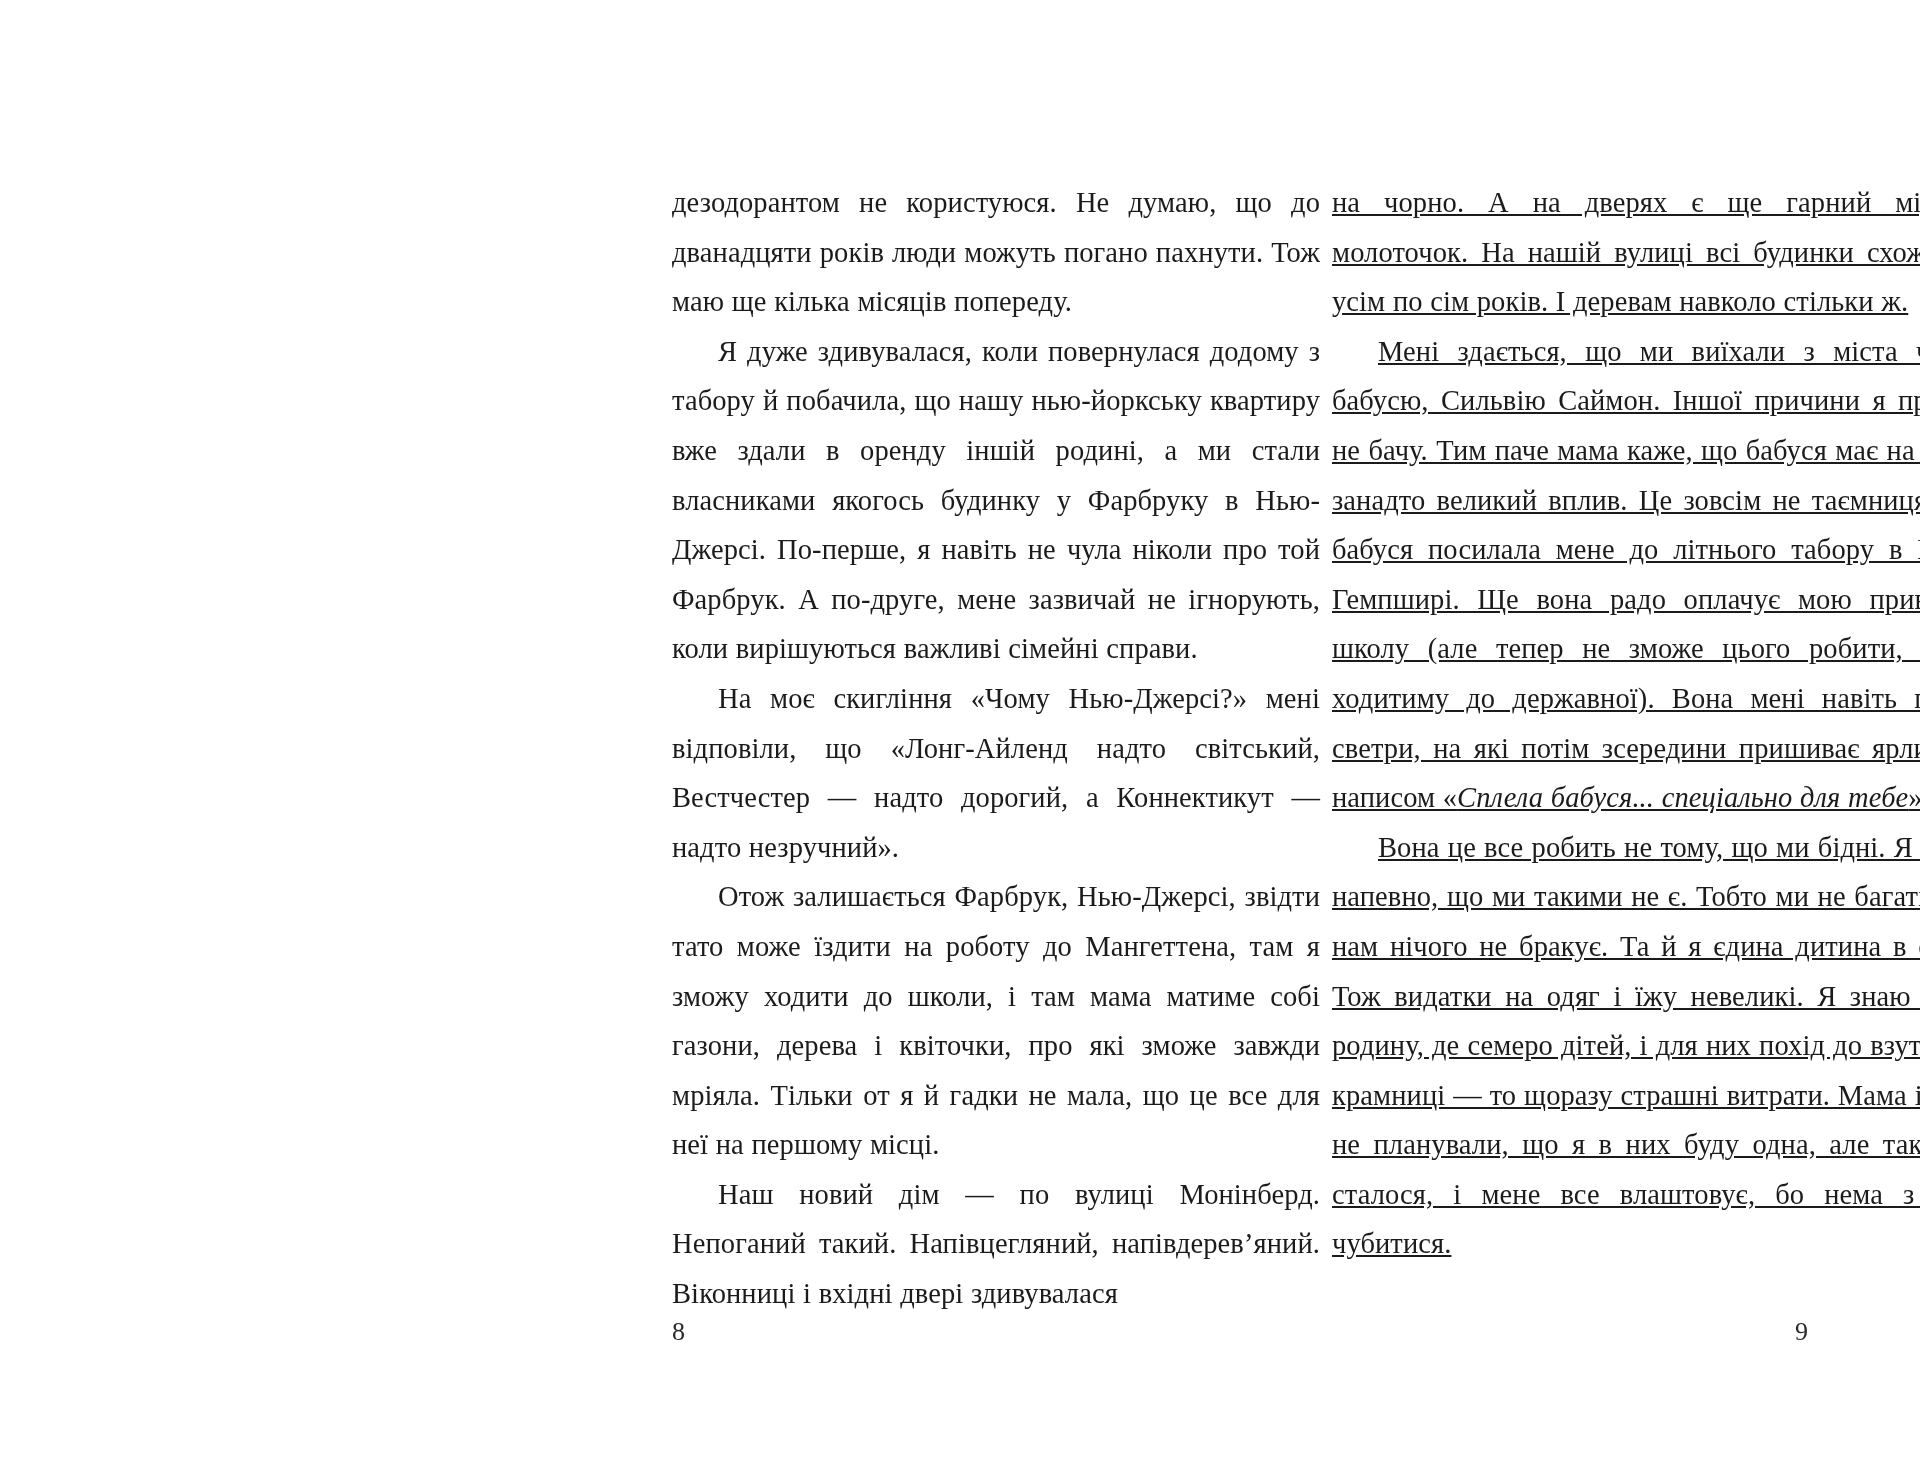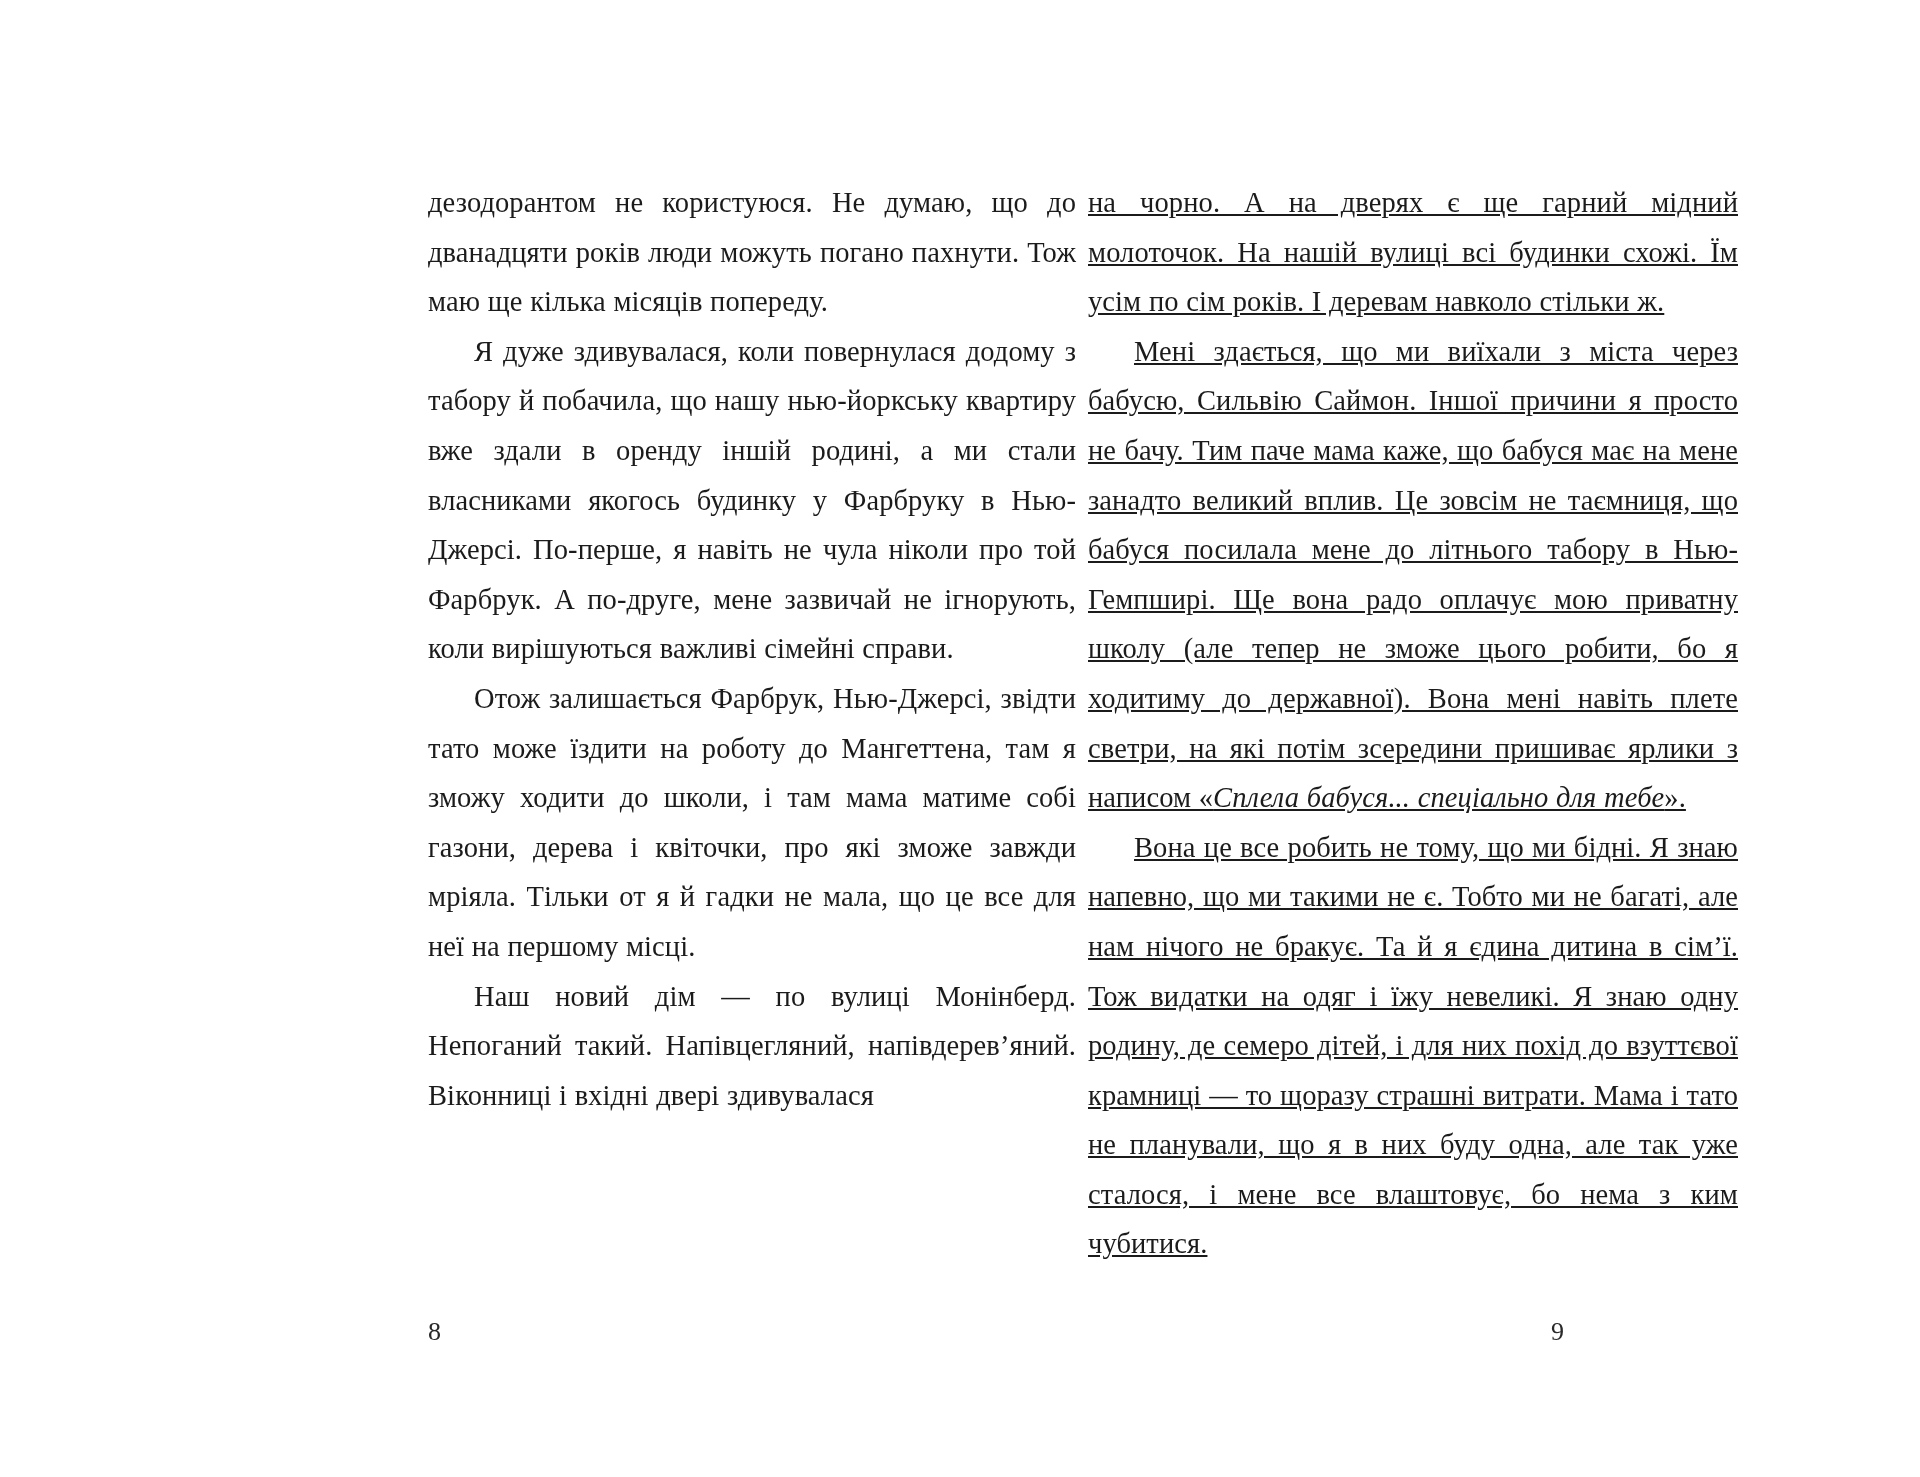--- a/index.html
+++ b/index.html
@@ -15,21 +15,21 @@
     font-family: "Liberation Serif", "DejaVu Serif", serif;
     color: #1b1b1b;
   }
   .spread {
     position: absolute;
     top: 0;
     left: 0;
     width: 1920px;
     height: 1477px;
     display: flex;
-    justify-content: center;
+    justify-content: flex-end;
     gap: 32px;
   }
   .page {
     position: relative;
     box-sizing: border-box;
     width: 700px;
     height: 1477px;
   }
   .page-left {
     padding: 178px 0 0 184px;
@@ -74,20 +74,21 @@
 </style>
 </head>
 <body>
 
 <div class="spread">
 
   <div class="page page-left">
     <div class="textblock">
       <p>дезодорантом не користуюся. Не думаю, що до дванадцяти років люди можуть погано пахнути. Тож маю ще кілька місяців попереду.</p>
       <p class="indent">Я дуже здивувалася, коли повернулася додому з табору й побачила, що нашу нью-йоркську квартиру вже здали в оренду іншій родині, а ми стали власниками якогось будинку у Фарбруку в Нью-Джерсі. По-перше, я навіть не чула ніколи про той Фарбрук. А по-друге, мене зазвичай не ігнорують, коли вирішуються важливі сімейні справи.</p>
+      <p class="indent">На моє скигління «Чому Нью-Джерсі?» мені відповіли, що «Лонг-Айленд надто світський, Вестчестер — надто дорогий, а Коннектикут — надто незручний».</p>
       <p class="indent">Отож залишається Фарбрук, Нью-Джерсі, звідти тато може їздити на роботу до Мангеттена, там я зможу ходити до школи, і там мама матиме собі газони, дерева і квіточки, про які зможе завжди мріяла. Тільки от я й гадки не мала, що це все для неї на першому місці.</p>
       <p class="indent">Наш новий дім — по вулиці Монінберд. Непоганий такий. Напівцегляний, напівдерев’яний. Віконниці і вхідні двері здивувалася</p>
     </div>
     <div class="folio folio-left">8</div>
   </div>
 
   <div class="page page-right">
     <div class="textblock">
       <p>на чорно. А на дверях є ще гарний мідний молоточок. На нашій вулиці всі будинки схожі. Їм усім по сім років. І деревам навколо стільки ж.</p>
       <p class="indent"><span>Мені здається, що ми виїхали з міста через бабусю, Сильвію Саймон. Іншої причини я просто не бачу. Тим паче мама каже, що бабуся має на мене занадто великий вплив. Це зовсім не таємниця, що бабуся посилала мене до літнього табору в Нью-Гемпширі. Ще вона радо оплачує мою приватну школу (але тепер не зможе цього робити, бо я ходитиму до державної). Вона мені навіть плете светри, на які потім зсередини пришиває ярлики з написом «</span><em>Сплела бабуся... спеціально для тебе</em><span>».</span></p>

